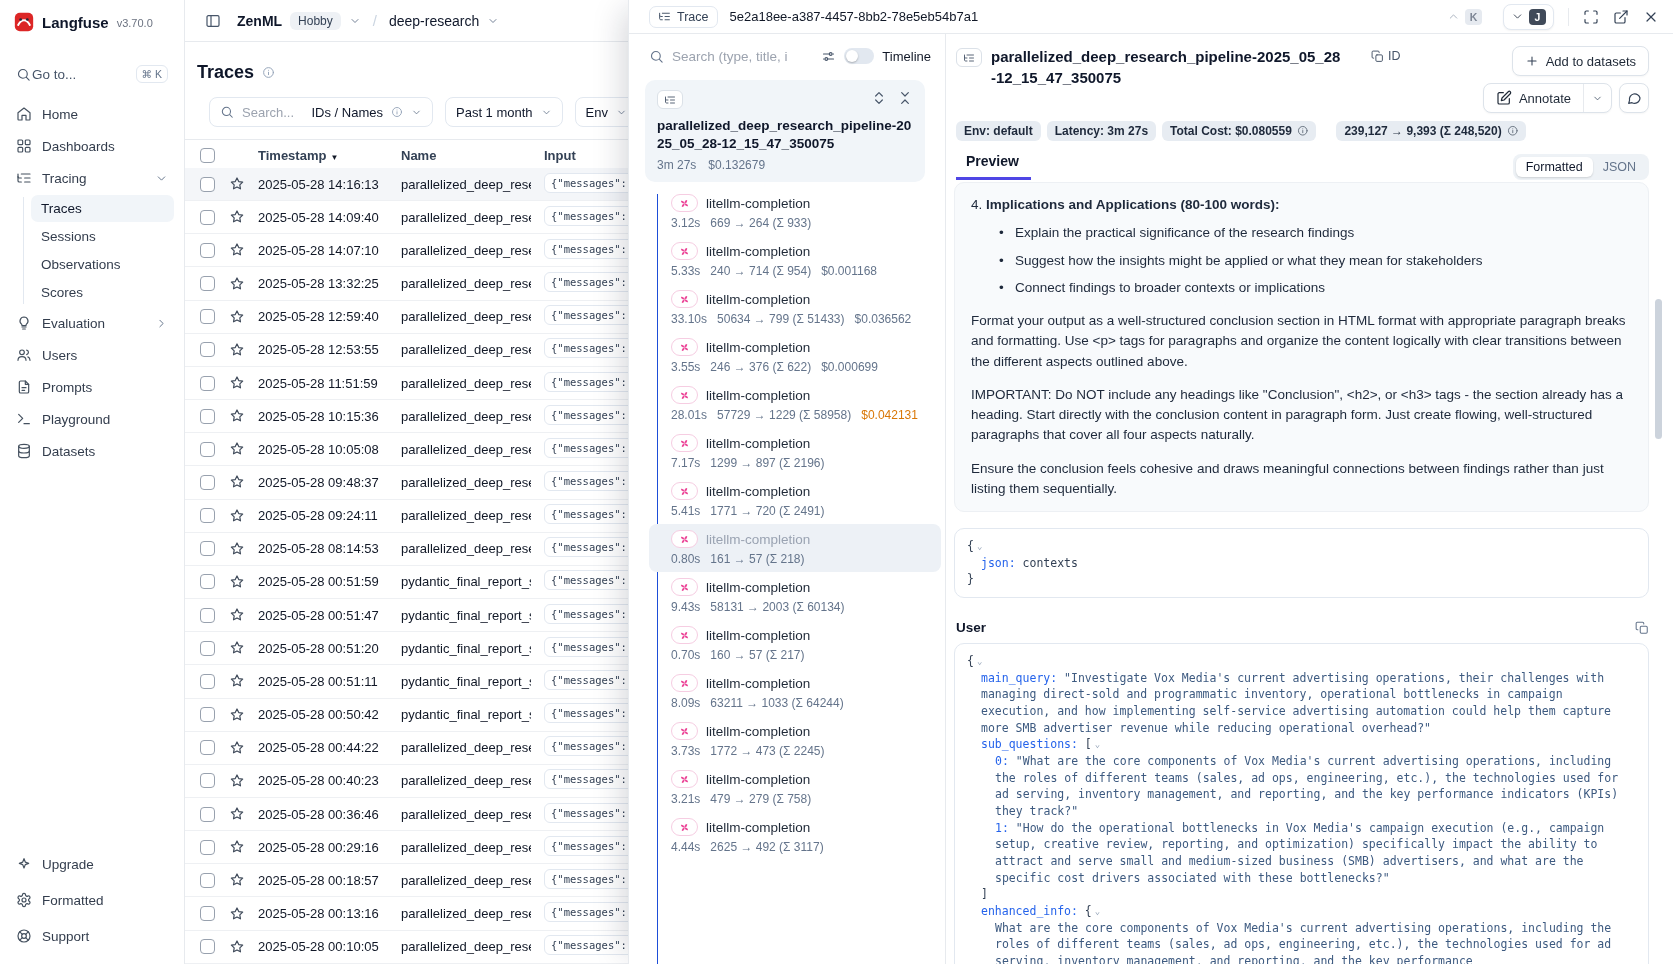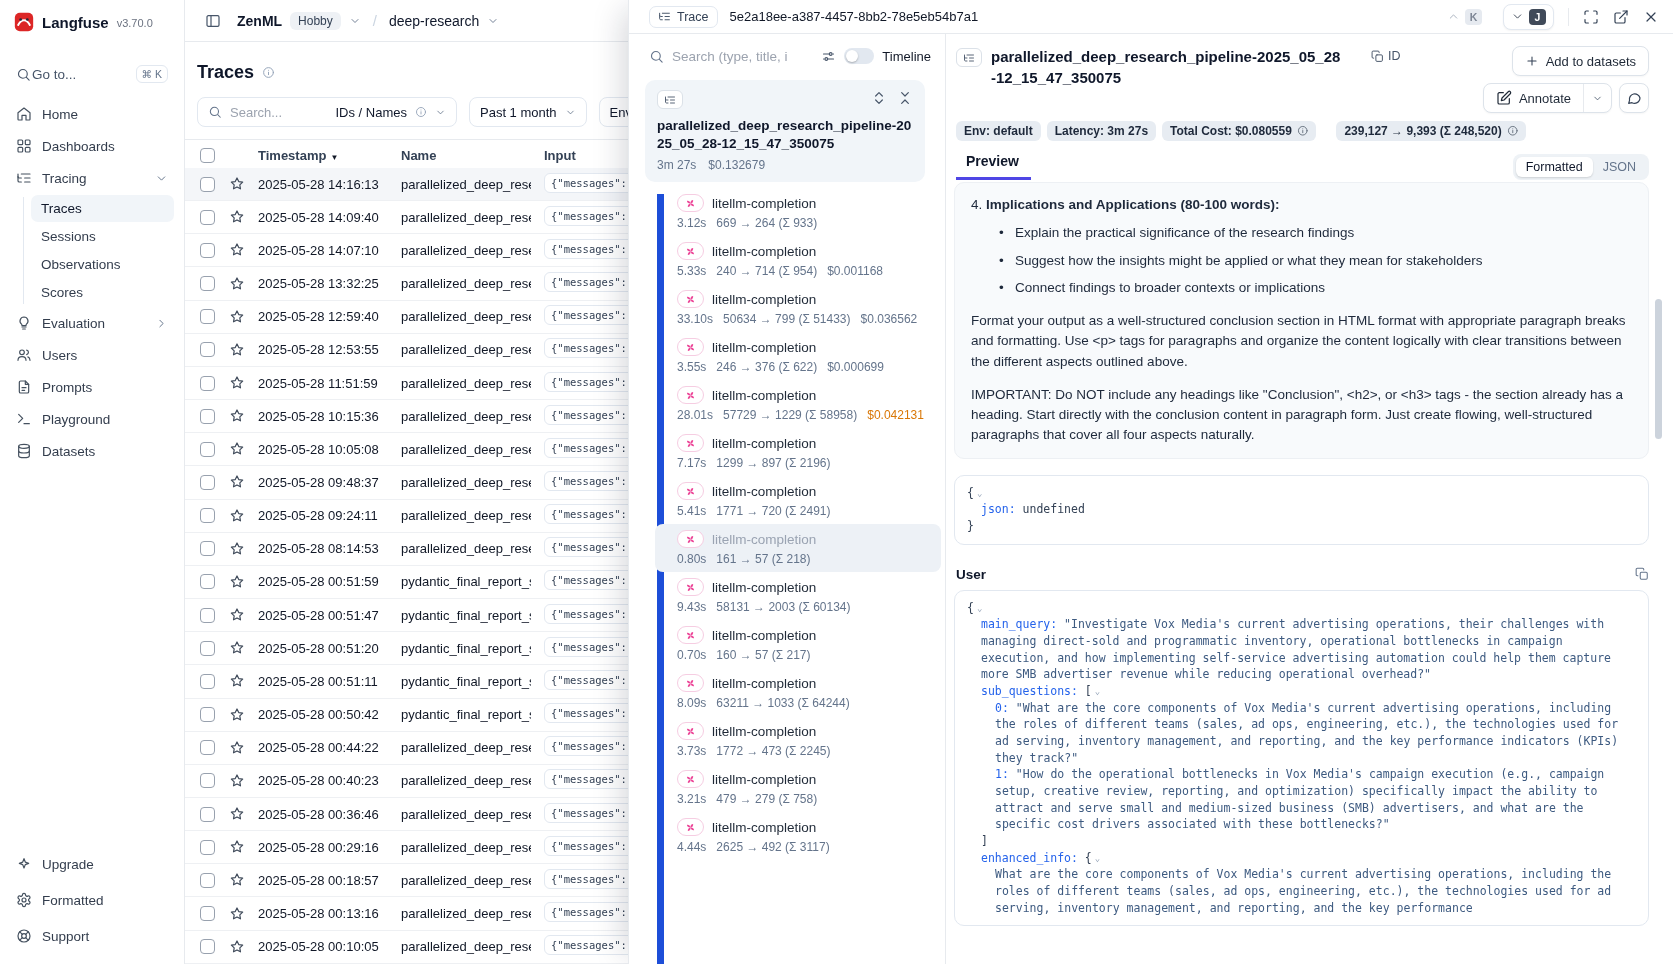--- a/index.html
+++ b/index.html
@@ -39,21 +39,21 @@
   .proj { font-size:14px; font-weight:500; color:#0f172a; }
   .page-title-row { display:flex; align-items:center; gap:8px; padding:20px 0 0 12px; }
   .page-title { font-size:18px; font-weight:600; color:#0f172a; }
   .page-title-row .ic { color:#94a3b8; font-size:13px; }
   .filters { display:flex; align-items:center; gap:12px; padding:14px 0 12px 12px; }
   .ctrl { display:flex; align-items:center; gap:8px; border:1px solid #e2e8f0; border-radius:8px; height:30px; padding:0 10px; background:#fff; }
   .ctrl .ic { color:#64748b; font-size:14px; }
   .ctrl .ph { color:#9ca3af; font-size:13px; }
   .ctrl .val { color:#0f172a; font-size:13px; font-weight:500; }
   .ctrl .inf { color:#94a3b8; font-size:12px; }
-  .search-ctrl { width:260px; }
+  .search-ctrl { width:224px;margin-left:12px; }
   .search-ctrl .ph { flex:1; }
   .thead { display:grid; grid-template-columns:16px 16px 130px 130px 1fr; column-gap:13px; align-items:center; padding-left:15px; height:32px; border-top:1px solid #e7eaee; border-bottom:1px solid #e7eaee; }
   .thead .hc { font-size:13px; font-weight:600; color:#334155; white-space:nowrap; }
   .sort-tri { font-size:8px; color:#111827; margin-left:4px; }
   .rows { position:absolute; left:0; right:0; top:168px; bottom:0; }
   .trow { display:grid; grid-template-columns:16px 16px 130px 130px 1fr; column-gap:13px; align-items:center; padding-left:15px; height:33.17px; border-bottom:1px solid #eef0f3; }
   .trow.sel { background:#f4f6f9; }
   .cb { width:15px; height:15px; border:1.5px solid #98a1ae; border-radius:4px; background:#fff; }
   .ts { font-size:13px; color:#111827; white-space:nowrap; }
   .nm { font-size:13px; color:#111827; white-space:nowrap; overflow:hidden; }
@@ -84,21 +84,21 @@
   .tree-search .ph { color:#9ca3af; font-size:13.5px; flex:1; white-space:nowrap; overflow:hidden; }
   .toggle { width:30px; height:16px; border-radius:999px; background:#e2e8f0; position:relative; flex:none; }
   .toggle .knob { position:absolute; left:2px; top:2px; width:12px; height:12px; border-radius:50%; background:#fff; box-shadow:0 1px 2px rgba(0,0,0,.25); }
   .tl-label { font-size:13px; color:#111827; }
   .tree-card { margin:14px 20px 0 16px; background:#f1f5f9; border-radius:10px; padding:10px 12px; }
   .tree-card .top { display:flex; align-items:flex-start; }
   .mini-badge { display:inline-flex; align-items:center; justify-content:center; width:26px; height:19px; border:1px solid #dbe1e8; background:#fff; border-radius:6px; color:#475569; font-size:12px; }
   .tree-card .top .icons { margin-left:auto; display:flex; gap:10px; color:#475569; font-size:13px; }
   .tree-card .title { margin-top:8px; font-size:13.5px; font-weight:600; color:#0f172a; line-height:1.35; word-break:break-all; }
   .tree-card .stats { margin-top:5px; font-size:12px; color:#64748b; display:flex; gap:12px; }
-  .tree-items { margin:12px 0 0 28px; border-left:7px solid #1d4ed8; padding-left:13px; position:relative; z-index:0; flex:1;text-align:right; }
+  .tree-items { margin:12px 0 0 28px; border-left:1px solid #1d4ed8; padding-left:13px; position:relative; z-index:0; flex:1;text-align:right; }
   .titem { position:relative; margin-bottom:12px; padding:0; }
   .titem .r1 { display:flex; align-items:center; gap:8px; }
   .gen-pill { display:inline-flex; align-items:center; justify-content:center; width:27px; height:18px; border:1px solid #f6cde2; border-radius:999px; background:#fff; }
   .gen-pill .ic { font-size:11px; }
   .titem .t { font-size:13.5px; font-weight:500; color:#1f2937; }
   .titem.selected .t { color:#9aa3b2; }
   .titem.selected::before { content:""; position:absolute; left:-22px; right:4px; top:-6px; bottom:-6px; background:#edf1f6; border-radius:8px; z-index:-1; }
   .titem .r2 { margin-top:4px; font-size:12px; color:#64748b; display:flex; gap:10px; white-space:nowrap; }
   .titem .r2 .hl { color:#d97706; }
 
@@ -1143,25 +1143,26 @@
         <div class="content-box">
           <div class="hd"><span>4. </span><b>Implications and Applications (80-100 words):</b></div>
           <ul id="preview-bullets">
               <li>Explain the practical significance of the research findings</li>
               <li>Suggest how the insights might be applied or what they mean for stakeholders</li>
               <li>Connect findings to broader contexts or implications</li>
             </ul>
           <div id="preview-paras">
               <p>Format your output as a well-structured conclusion section in HTML format with appropriate paragraph breaks and formatting. Use &lt;p&gt; tags for paragraphs and organize the content logically with clear transitions between the different aspects outlined above.</p>
               <p>IMPORTANT: Do NOT include any headings like "Conclusion", &lt;h2&gt;, or &lt;h3&gt; tags - the section already has a heading. Start directly with the conclusion content in paragraph form. Just create flowing, well-structured paragraphs that cover all four aspects naturally.</p>
+              <p>Ensure the conclusion feels cohesive and draws meaningful connections between findings rather than just listing them sequentially.</p>
             </div>
         </div>
         <div class="json-box" id="output-json">
             <div class="jline" style="padding-left: 0px;"><span>{</span><span class="caret">⌄</span></div>
-            <div class="jline" style="padding-left: 14px;"><span class="k">json:</span><span> undefined</span></div>
+            <div class="jline" style="padding-left: 14px;"><span class="k">json:</span><span> contexts</span></div>
             <div class="jline" style="padding-left: 0px;"><span>}</span></div>
           </div>
         <div class="sec-row">
           <span class="sec-title">User</span>
           <span class="ic">
               <svg viewBox="0 0 24 24" fill="none" stroke="currentColor" stroke-width="1.8" stroke-linecap="round" stroke-linejoin="round">
                 <rect x="9" y="9" width="12" height="12" rx="2"></rect>
                 <path d="M5 15H4a2 2 0 0 1-2-2V4a2 2 0 0 1 2-2h9a2 2 0 0 1 2 2v1"></path>
               </svg>
             </span>

